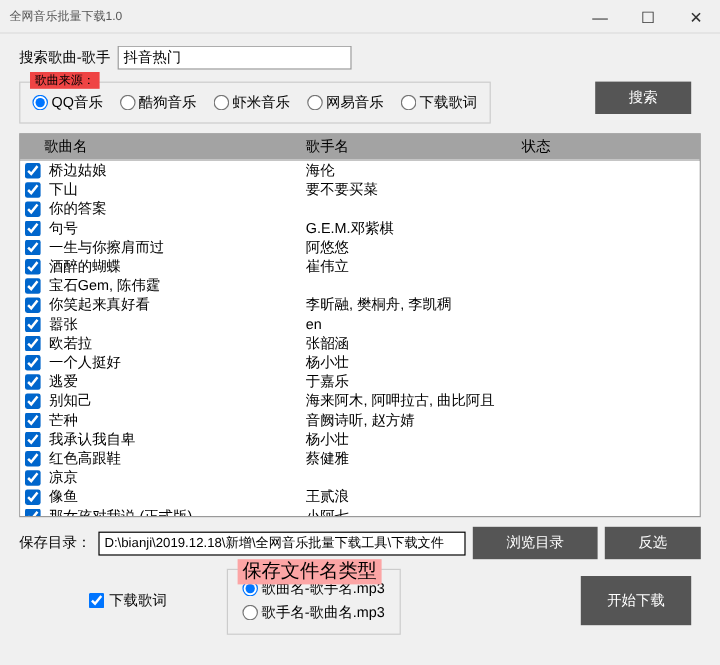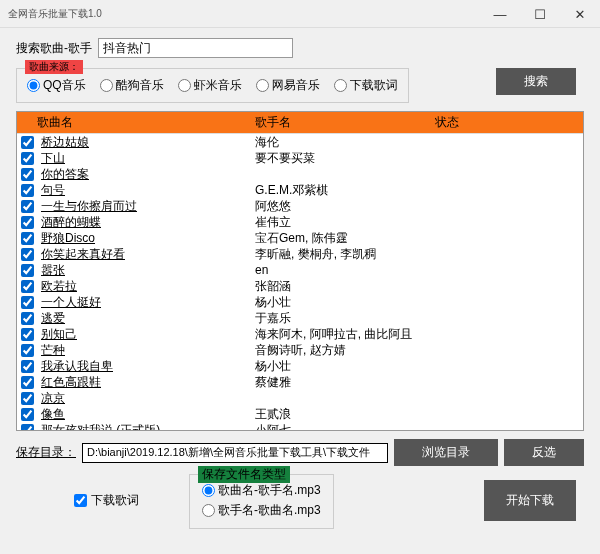--- a/index.html
+++ b/index.html
@@ -13,35 +13,35 @@
 .search-row label { font-size: 12px; }
 .search-row input[type=text] { flex: 0 0 195px; height: 20px; padding: 1px 4px; font-size: 12px; border: 1px solid #999; }
 .src-line { display: flex; align-items: flex-start; gap: 0; margin-bottom: 8px; }
 .source-box { border: 1px solid #ccc; padding: 4px 10px 8px 10px; font-size: 12px; position: relative; flex: 0 0 380px; }
 .source-box .legend { position: absolute; top: -9px; left: 8px; background: #ef4444; padding: 0 4px; font-size: 10px; }
 .radios { display: flex; gap: 14px; margin-top: 4px; }
 .radio-item { display: flex; align-items: center; gap: 3px; font-size: 12px; white-space: nowrap; }
 .btn-dark { background: #555; color: #fff; border: none; padding: 5px 28px; font-size: 12px; cursor: pointer; }
 .btn-search { margin-left: auto; margin-right: 8px; }
 .list-box { border: 1px solid #999; background: #fff; height: 320px; overflow-y: scroll; overflow-x: hidden; font-size: 12px; }
-.list-header { display: flex; background: #f97316; border-bottom: 1px solid #ddd; position: sticky; top: 0; }
+.list-header { display: flex; background: #a3a3a3; border-bottom: 1px solid #ddd; position: sticky; top: 0; }
 .list-header .col, .list-row .col { padding: 2px 4px; white-space: nowrap; overflow: hidden; }
 .col-song { flex: 0 0 234px; }
 .col-artist { flex: 0 0 180px; }
 .col-status { flex: 1; }
 .list-row { display: flex; align-items: center; height: 16px; }
 .list-row .chk { width: 13px; height: 13px; margin: 0 3px 0 4px; flex-shrink: 0; accent-color: #0066cc; }
-.list-row .col-song { flex: 0 0 214px; text-decoration: underline; }
+.list-row .col-song { flex: 0 0 214px; }
 .bottom1 { display: flex; align-items: center; gap: 6px; margin-top: 8px; font-size: 12px; }
-.bottom1 label { white-space: nowrap; text-decoration: underline; }
+.bottom1 label { white-space: nowrap; }
 .bottom1 input[type=text] { flex: 1; height: 20px; padding: 1px 4px; font-size: 11px; border: 1px solid #000000; }
 .bottom2 { display: flex; align-items: flex-start; margin-top: 8px; gap: 10px; }
 .chk-lyric { display: flex; align-items: center; gap: 4px; font-size: 12px; margin-top: 18px; margin-left: 10px; margin-right: 40px; padding-left: 48px; }
 .fname-box { border: 1px solid #ccc; padding: 4px 12px 6px 12px; font-size: 12px; position: relative; }
-.fname-box .legend { position: absolute; top: -9px; left: 8px; background: #15803d; padding: 0 4px; font-size: 12px; }
+.fname-box .legend { position: absolute; top: -9px; left: 8px; background: #fca5a5; padding: 0 4px; font-size: 16px; }
 .fname-box .radio-item { margin: 3px 0; }
 .btn-start { margin-left: auto; margin-right: 8px; margin-top: 6px; padding: 12px 22px; }
 input[type=radio], input[type=checkbox] { cursor: pointer; }
 </style>
 </head>
 <body>
 
 <div class="titlebar">
   <span class="title">全网音乐批量下载1.0</span>
   <div class="win-controls">
@@ -123,21 +123,20 @@
           <div class="col col-status"></div>
         </div>
         <div class="list-row">
           <input type="checkbox" class="chk" checked="" style="">
           <div class="col col-song">酒醉的蝴蝶</div>
           <div class="col col-artist">崔伟立</div>
           <div class="col col-status"></div>
         </div>
         <div class="list-row">
           <input type="checkbox" class="chk" checked="" style="">
-          <div class="col col-song">野狼Disco</div>
           <div class="col col-artist">宝石Gem, 陈伟霆</div>
           <div class="col col-status"></div>
         </div>
         <div class="list-row">
           <input type="checkbox" class="chk" checked="" style="">
           <div class="col col-song">你笑起来真好看</div>
           <div class="col col-artist">李昕融, 樊桐舟, 李凯稠</div>
           <div class="col col-status"></div>
         </div>
         <div class="list-row">

